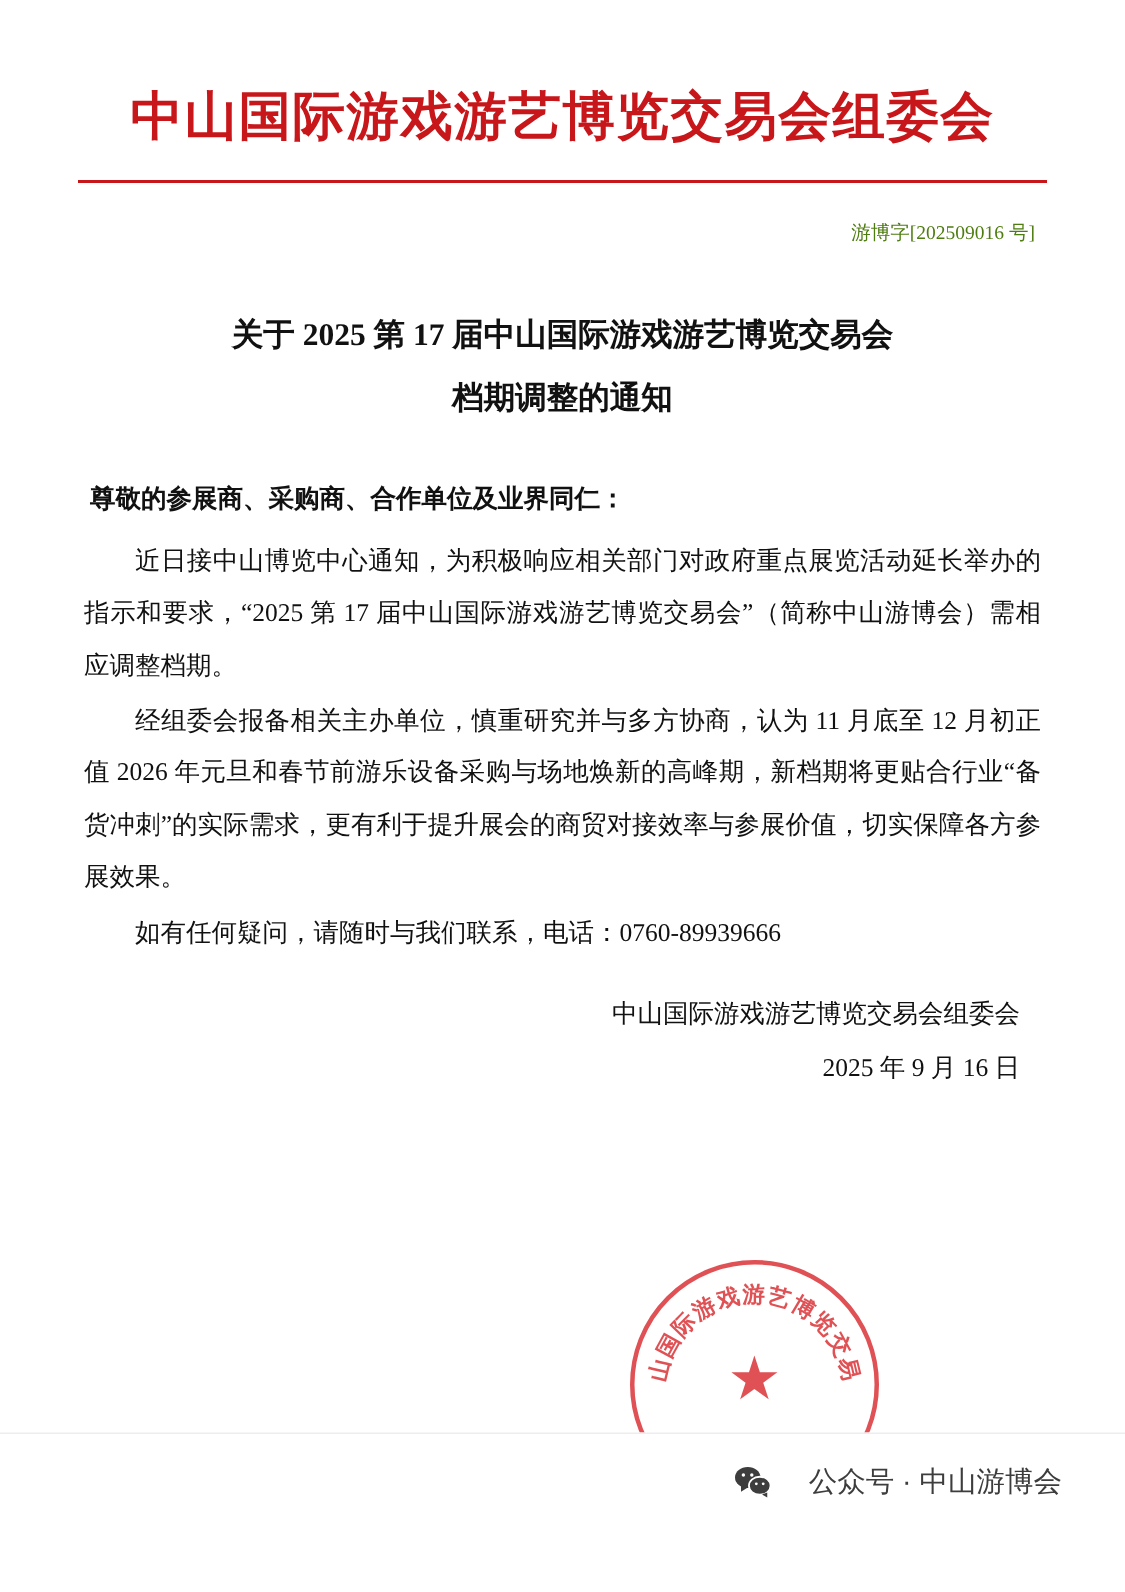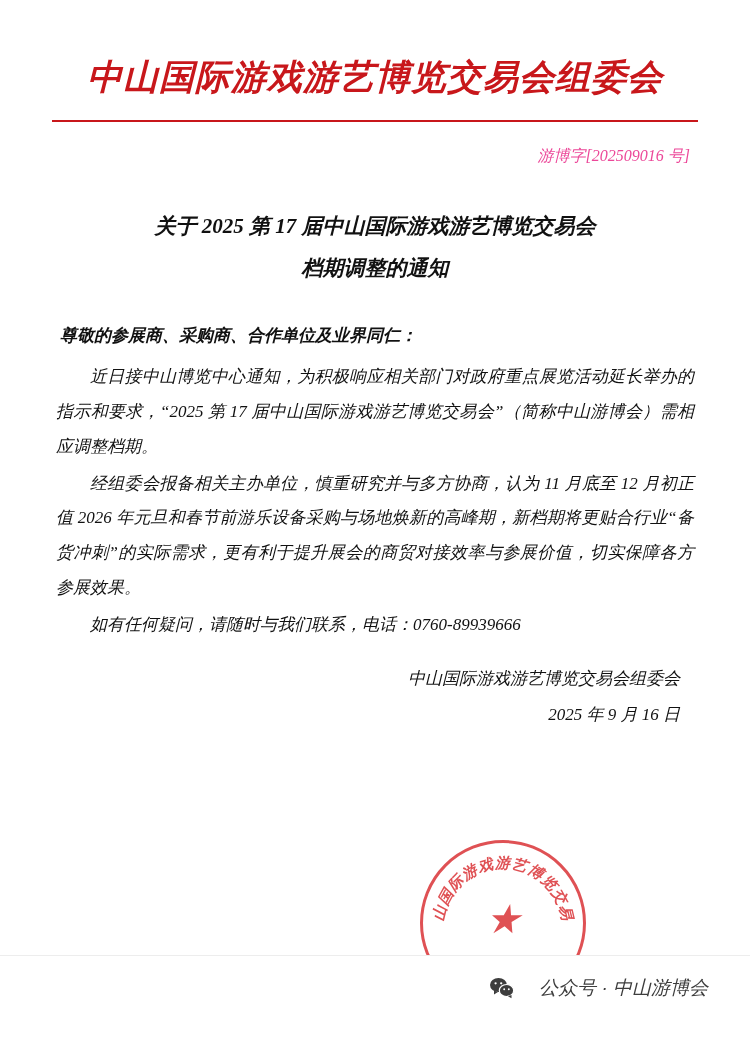--- a/index.html
+++ b/index.html
@@ -13,21 +13,20 @@
     font-family: "Liberation Serif", "DejaVu Serif", serif;
     color: #1a1a1a;
     position: relative;
     overflow: hidden;
   }
   .page {
     position: relative;
     width: 750px;
     height: 1019px;
     box-sizing: border-box;
-    font-style: italic;
   }
 
   
   .doc-header {
     padding: 58px 52px 0 52px;
     text-align: center;
   }
   .org-title {
     color: #c8171b;
     font-size: 35px;
@@ -42,22 +41,22 @@
     height: 2px;
     background: #c8171b;
     width: 100%;
   }
 
   
   .doc-number-row {
     margin-top: 24px;
     padding: 0 60px 0 52px;
     text-align: right;
-    font-size: 16px;
-    color: #ec4899;
+    font-size: 13px;
+    color: #4d7c0f;
   }
 
   
   .doc-title {
     margin-top: 38px;
     padding: 0 60px;
     text-align: center;
     font-size: 21px;
     font-weight: bold;
     line-height: 2.0;

